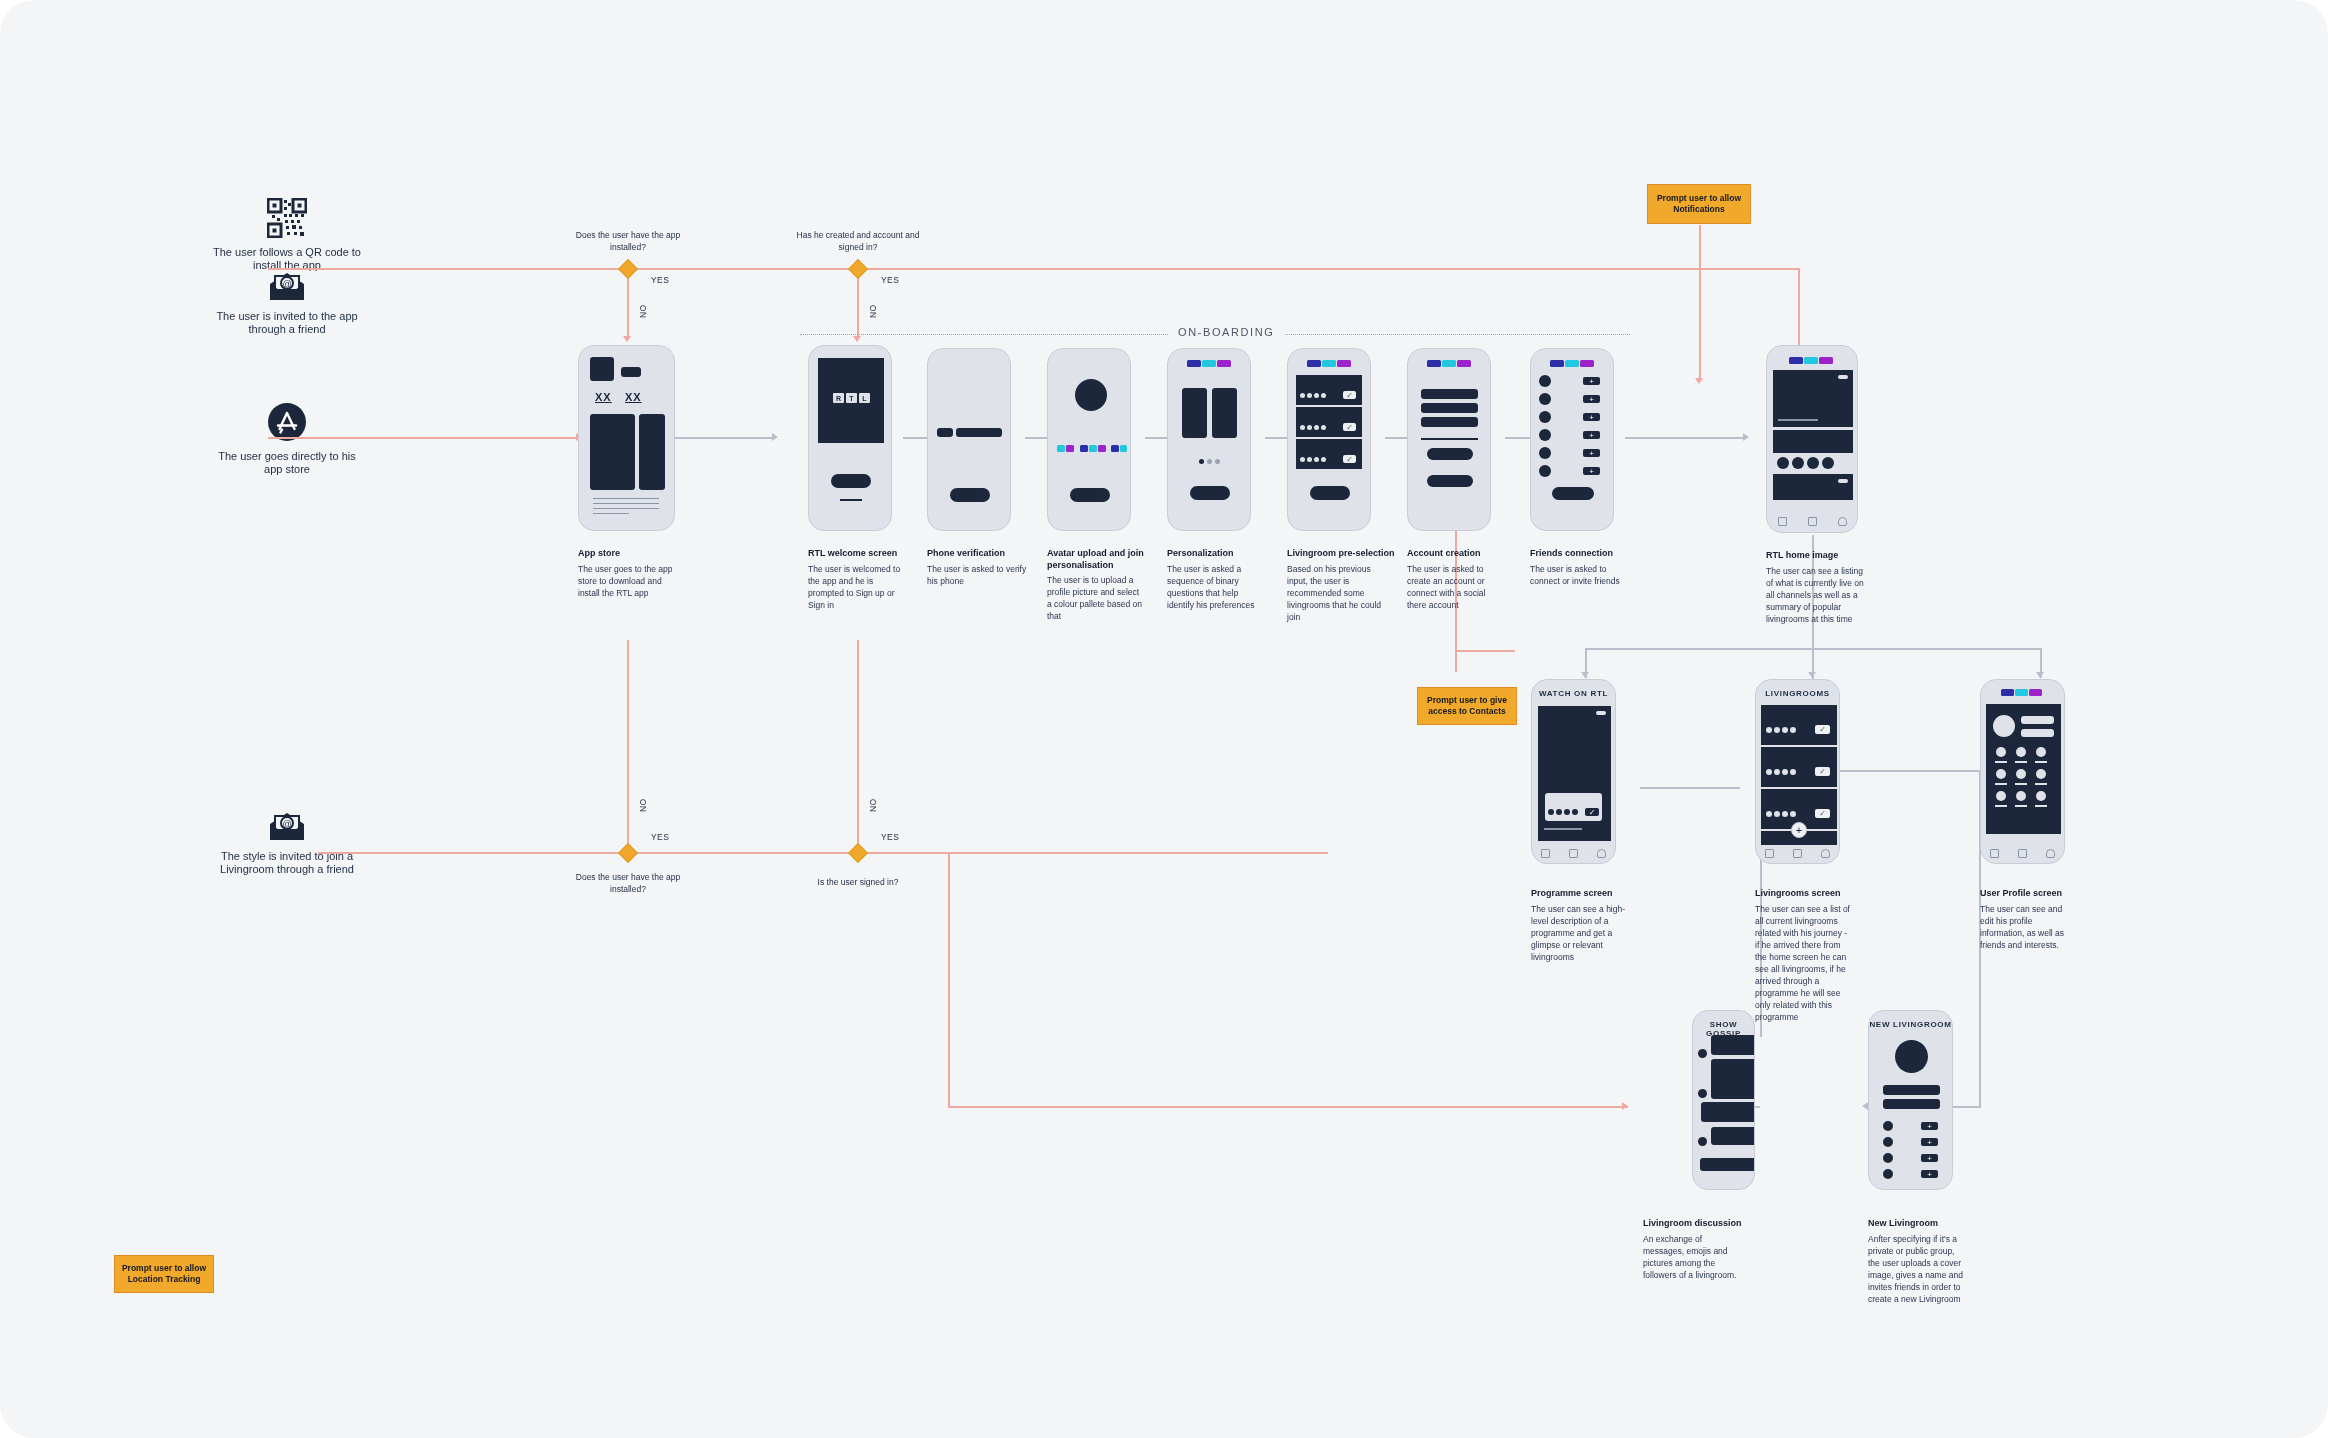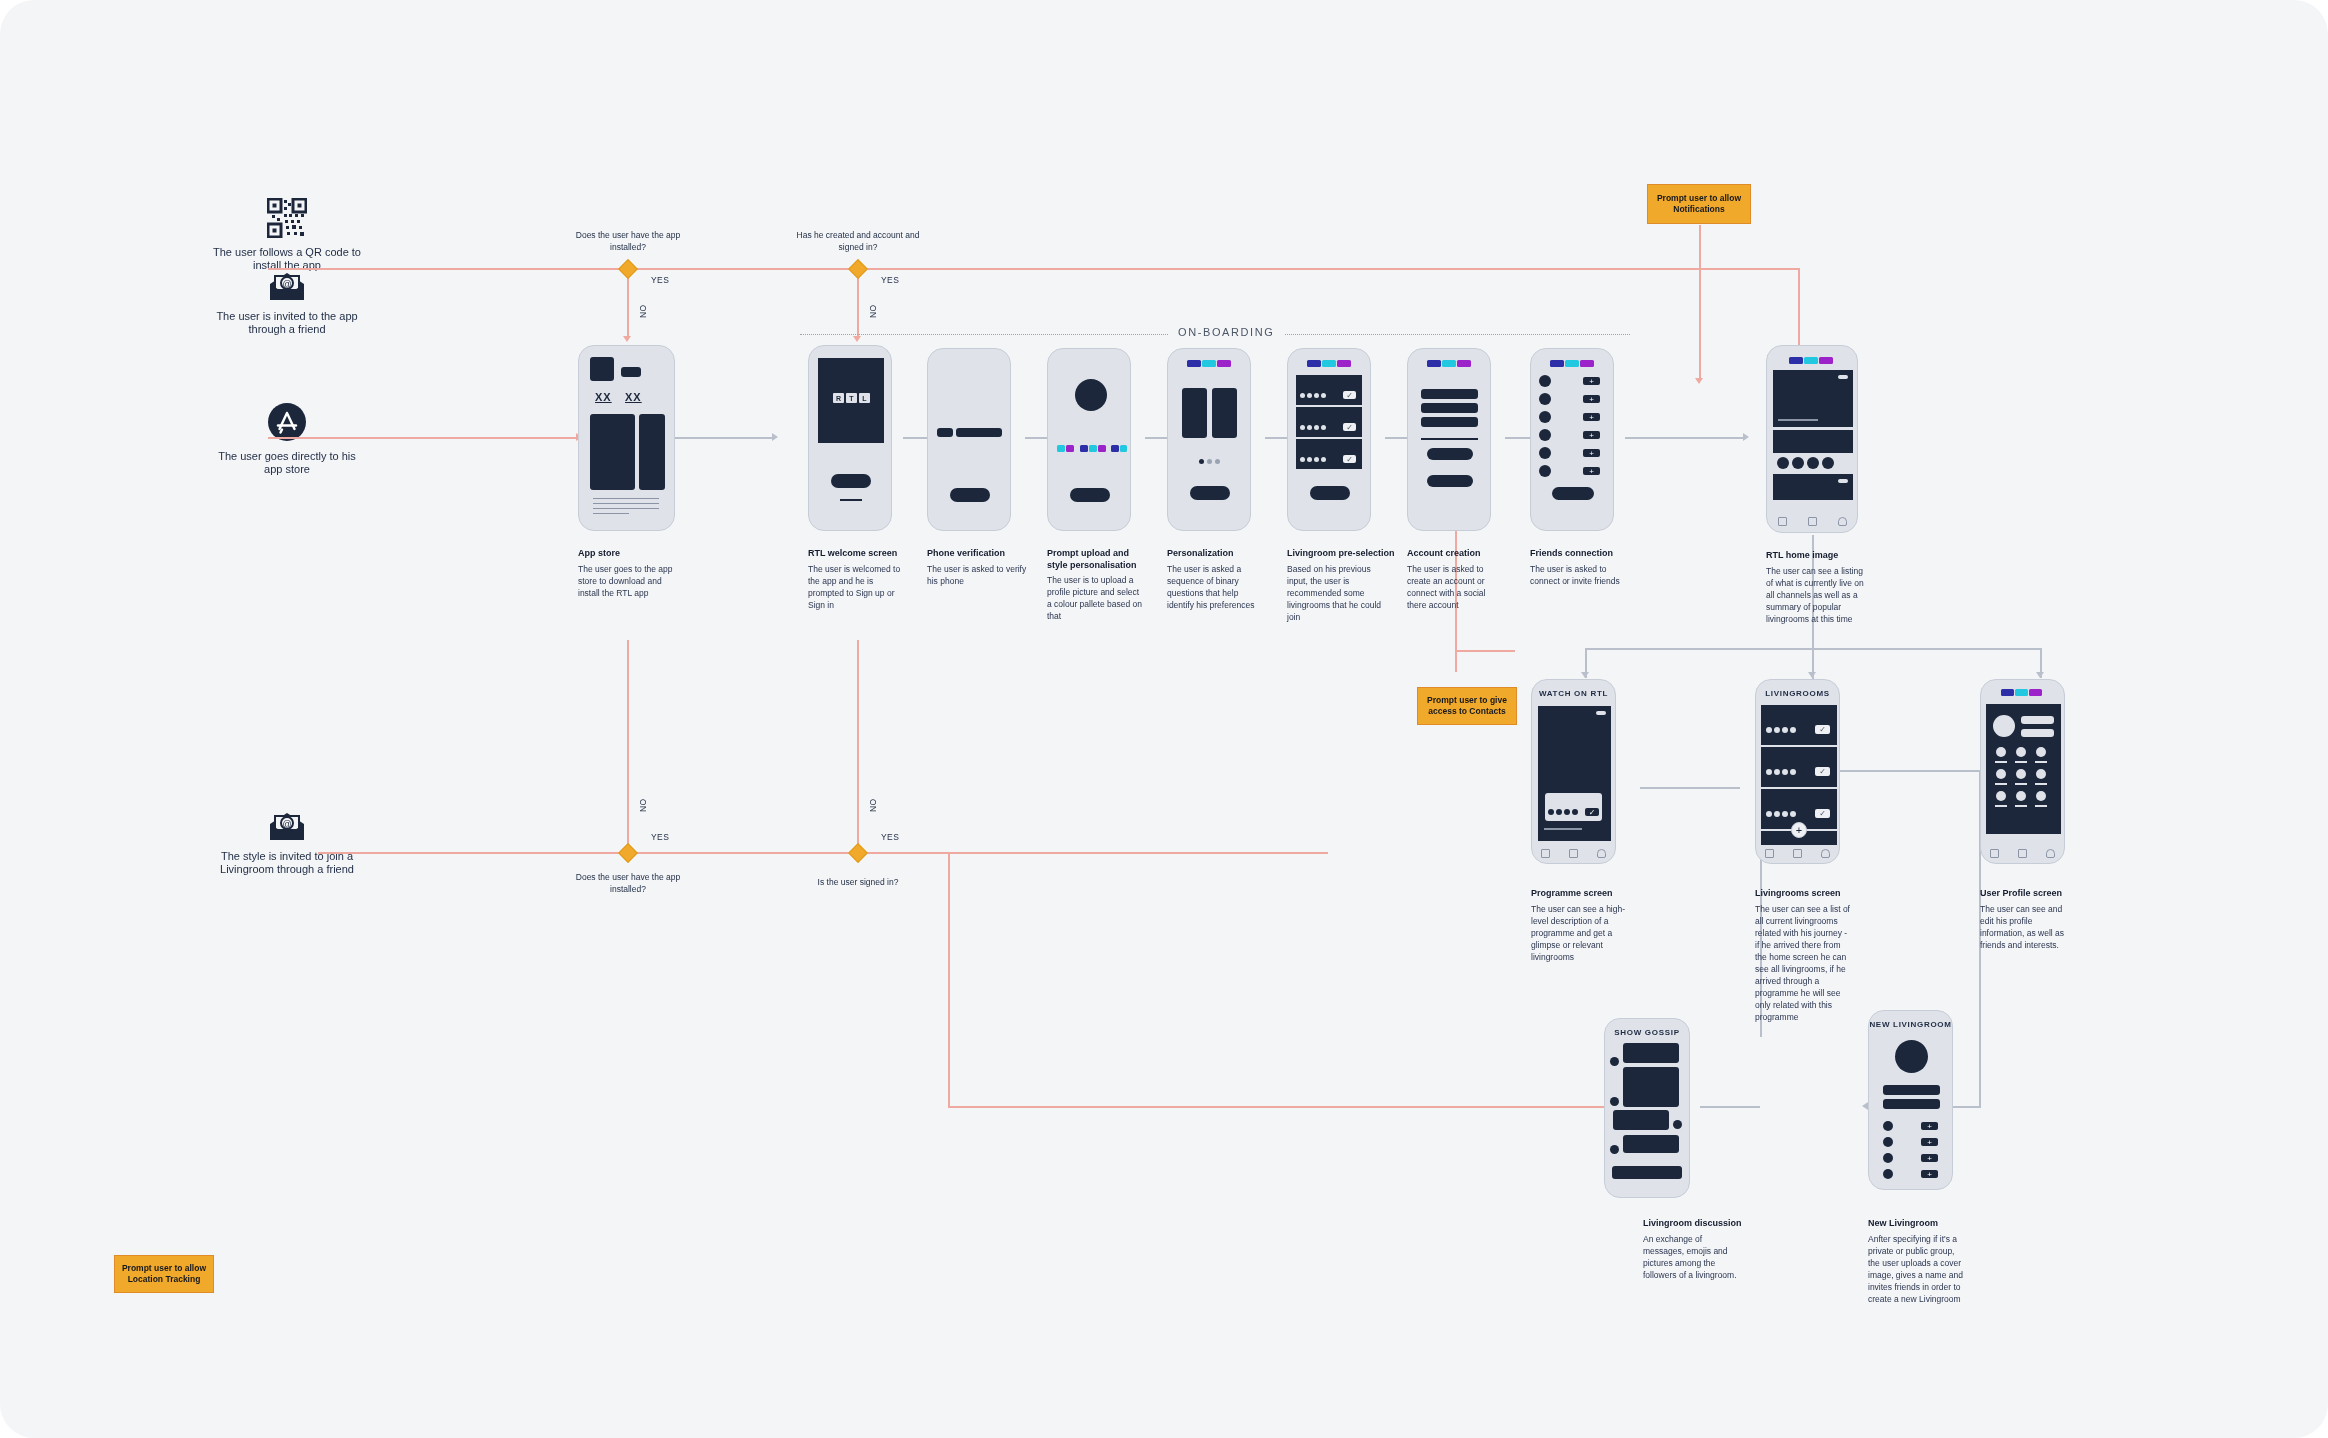--- a/index.html
+++ b/index.html
@@ -372,21 +372,21 @@
     <div class="circ" style="left:27px; top:30px; width:32px; height:32px;"></div>
     <div class="chip chipB" style="left:9px; top:96px; width:8px;"></div>
     <div class="chip chipC" style="left:18px; top:96px; width:8px;"></div>
     <div class="chip chipA" style="left:32px; top:96px; width:8px;"></div>
     <div class="chip chipB" style="left:41px; top:96px; width:8px;"></div>
     <div class="chip chipC" style="left:50px; top:96px; width:8px;"></div>
     <div class="chip chipA" style="left:63px; top:96px; width:8px;"></div>
     <div class="chip chipB" style="left:72px; top:96px; width:7px;"></div>
     <div class="blk pill" style="left:22px; top:139px; width:40px; height:14px;"></div>
   </div>
-  <div class="cap-title" style="left:1047px; top:547px; width:100px;">Prompt upload and style personalisation</div>
+  <div class="cap-title" style="left:1047px; top:547px; width:100px;">Avatar upload and join personalisation</div>
   <div class="cap-body" style="left:1047px; top:574px; width:96px;">The user is to upload a profile picture and select a colour pallete based on that</div>
 
   <div class="phone tall" style="left:1167px; top:348px; width:84px; height:183px;">
     <div class="chip chipA" style="left:19px; top:11px; width:14px;"></div>
     <div class="chip chipB" style="left:34px; top:11px; width:14px;"></div>
     <div class="chip chipC" style="left:49px; top:11px; width:14px;"></div>
     <div class="blk r3" style="left:14px; top:39px; width:25px; height:50px;"></div>
     <div class="blk r3" style="left:44px; top:39px; width:25px; height:50px;"></div>
     <div class="circ" style="left:31px; top:110px; width:5px; height:5px;"></div>
     <div class="circ" style="left:39px; top:110px; width:5px; height:5px; background:#9aa3b2;"></div>
@@ -567,21 +567,21 @@
     <div class="lite" style="left:54px; top:125px; width:12px; height:2.4px;"></div>
     <div class="tabbar" style="height:20px;">
       <span class="tabico"></span>
       <span class="tabico"></span>
       <span class="tabico person"></span>
     </div>
   </div>
   <div class="cap-title" style="left:1980px; top:887px; width:110px;">User Profile screen</div>
   <div class="cap-body" style="left:1980px; top:903px; width:96px;">The user can see and edit his profile information, as well as friends and interests.</div>
 
-  <div class="phone tall" style="left:1604px; top:1010px; width:86px; height:180px;margin-top:8px;">
+  <div class="phone tall" style="left:1692px; top:1010px; width:63px; height:180px;">
     <div class="screenhdr">SHOW GOSSIP</div>
     <div class="circ" style="left:5px; top:38px; width:9px; height:9px;"></div>
     <div class="blk r3" style="left:18px; top:24px; width:56px; height:20px;"></div>
     <div class="circ" style="left:5px; top:78px; width:9px; height:9px;"></div>
     <div class="blk r3" style="left:18px; top:48px; width:56px; height:40px;"></div>
     <div class="blk r3" style="left:8px; top:91px; width:56px; height:20px;"></div>
     <div class="circ" style="left:68px; top:101px; width:9px; height:9px;"></div>
     <div class="circ" style="left:5px; top:126px; width:9px; height:9px;"></div>
     <div class="blk r3" style="left:18px; top:116px; width:56px; height:18px;"></div>
     <div class="blk r3" style="left:7px; top:147px; width:70px; height:13px;"></div>

